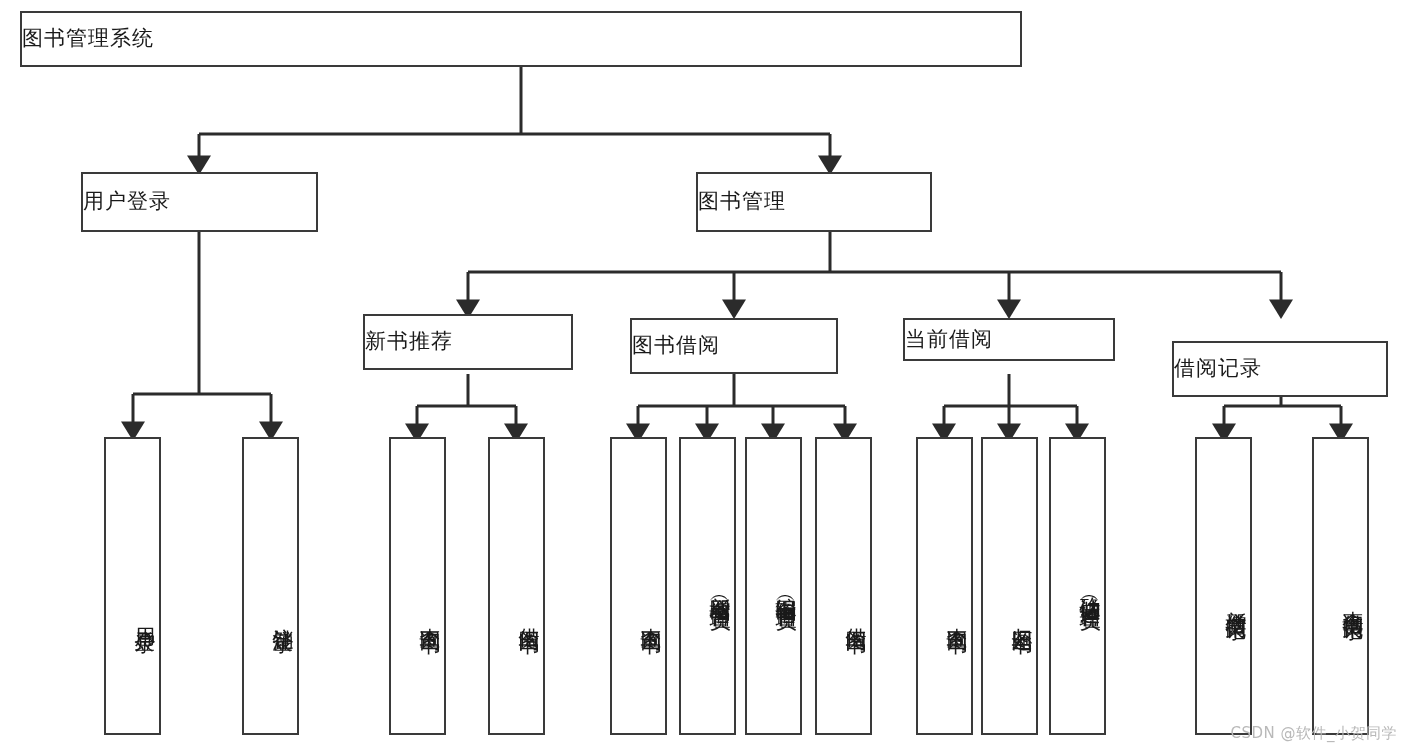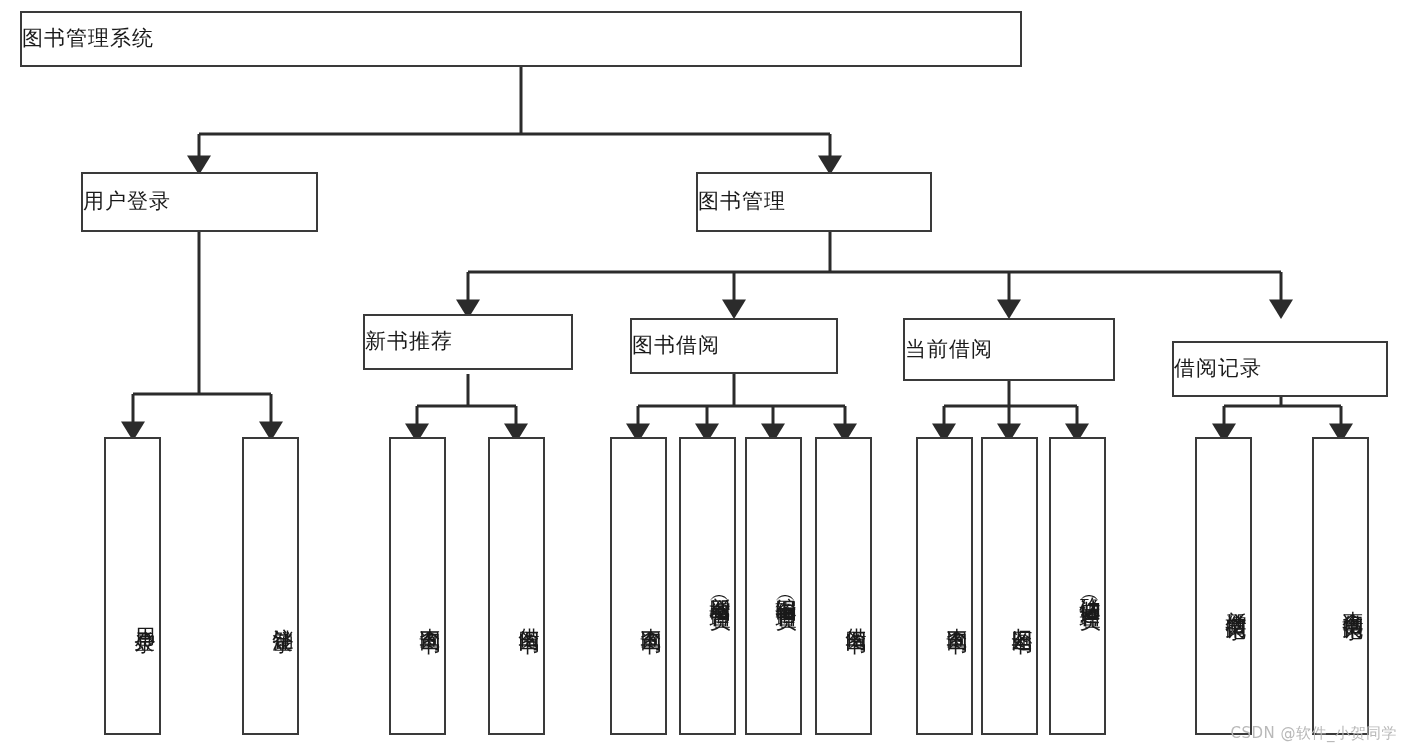--- a/index.html
+++ b/index.html
@@ -132,21 +132,21 @@
   <div class="node horiz" style="left:696px;top:172px;width:236px;height:60px;">
     <span class="lbl">图书管理</span>
   </div>
 
   <div class="node horiz" style="left:363px;top:314px;width:210px;height:56px;">
     <span class="lbl">新书推荐</span>
   </div>
   <div class="node horiz" style="left:630px;top:318px;width:208px;height:56px;">
     <span class="lbl">图书借阅</span>
   </div>
-  <div class="node horiz" style="left:903px;top:318px;width:212px;height:63px;">
+  <div class="node horiz" style="left:903px;top:318px;width:212px;height:43px;">
     <span class="lbl">当前借阅</span>
   </div>
   <div class="node horiz" style="left:1172px;top:318px;width:216px;height:56px;margin-top:23px;">
     <span class="lbl">借阅记录</span>
   </div>
 
   <div class="node vert" style="left:104px;top:437px;width:57px;height:298px;padding-top:58px;">
     <span class="lbl">用户登录</span>
   </div>
   <div class="node vert" style="left:242px;top:437px;width:57px;height:298px;padding-top:58px;">

